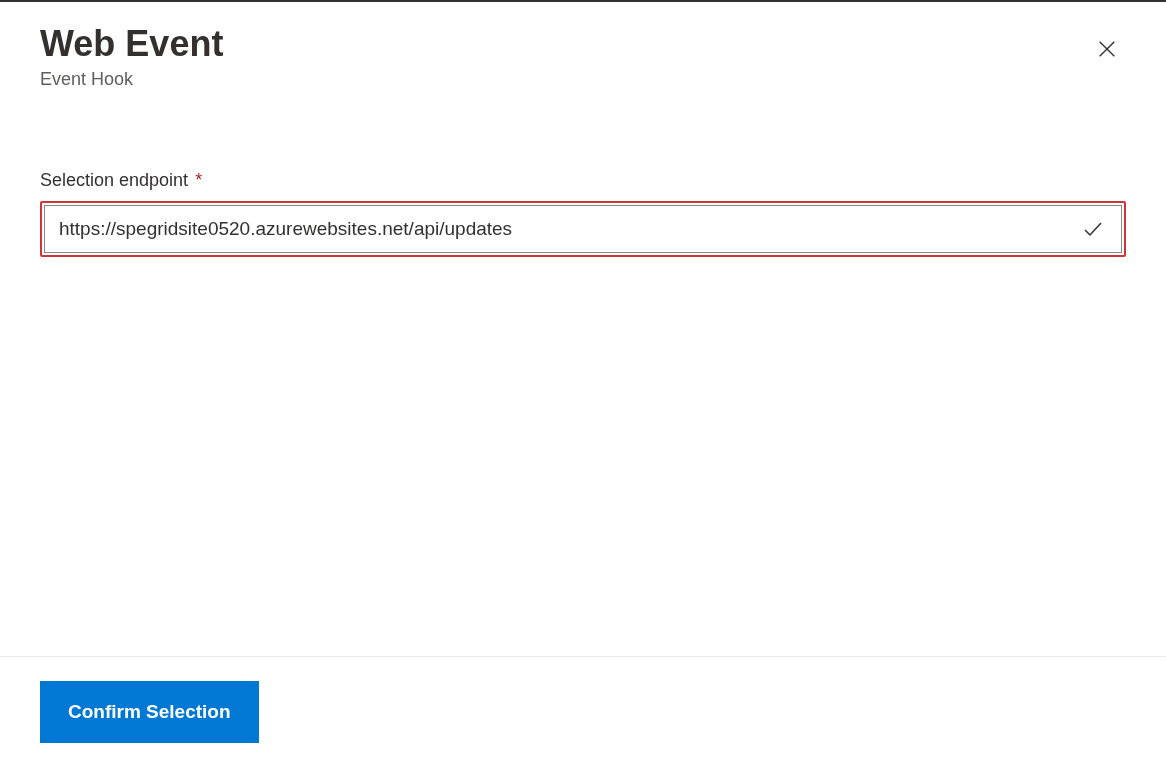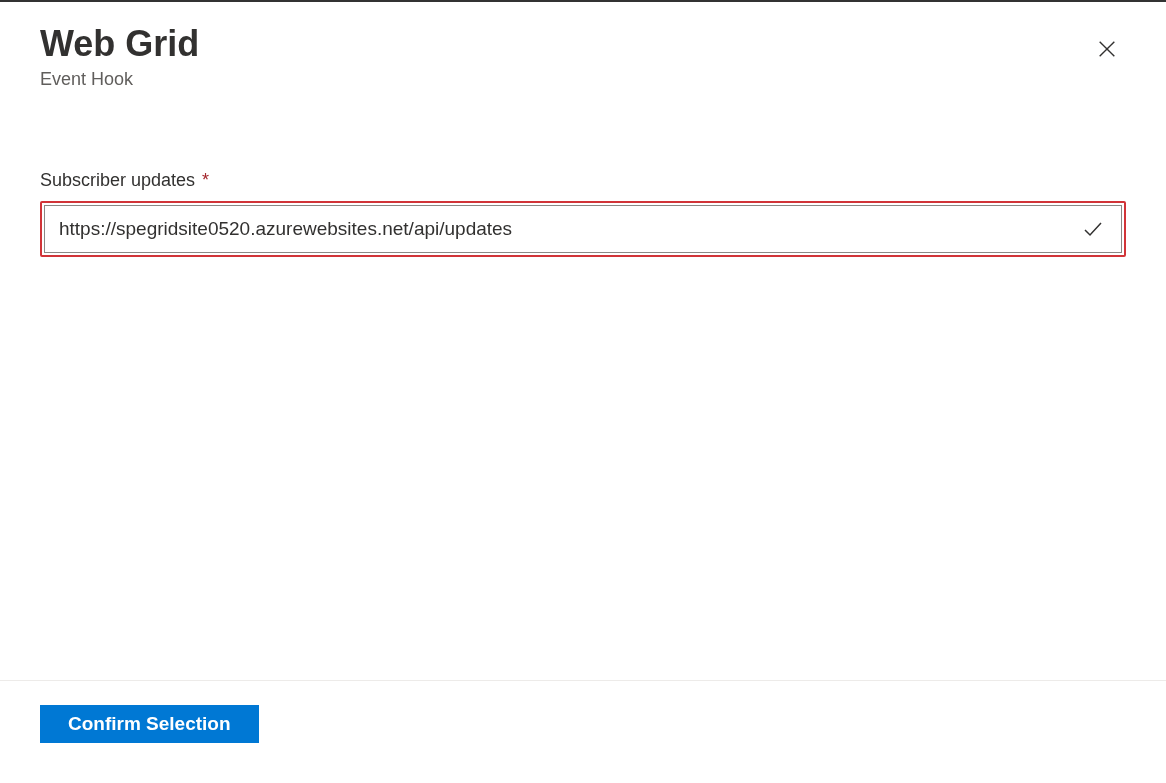--- a/index.html
+++ b/index.html
@@ -114,47 +114,47 @@
       padding: 24px 0 40px 0;
       margin-left: -40px;
       margin-right: -40px;
       padding-left: 40px;
       padding-right: 40px;
     }
     .confirm-btn {
       background: #0078d4;
       color: #ffffff;
       border: none;
-      padding: 8px 28px;
+      padding: 20px 28px;
       font-size: 19px;
       font-weight: 600;
       cursor: pointer;
       font-family: inherit;
     }
   </style>
 </head>
 <body>
 
 <div class="blade">
   <div class="header">
     <div class="header-text">
-      <h1 class="title">Web Grid</h1>
+      <h1 class="title">Web Event</h1>
       <div class="subtitle">Event Hook</div>
     </div>
     <button class="close-btn">
       <svg viewBox="0 0 24 24" fill="none">
         <line x1="4" y1="4" x2="20" y2="20"></line>
         <line x1="20" y1="4" x2="4" y2="20"></line>
       </svg>
     </button>
   </div>
 
   <div class="form-section">
     <label class="field-label">
-      <span>Subscriber updates</span>
+      <span>Selection endpoint</span>
       <span class="required">*</span>
     </label>
     <div class="input-wrapper">
       <div class="input-inner">
         <input type="text" class="endpoint-input" value="https://spegridsite0520.azurewebsites.net/api/updates" style="">
         <span class="check-icon">
           <svg viewBox="0 0 24 24">
             <polyline points="4,13 9,18 20,6"></polyline>
           </svg>
         </span>

